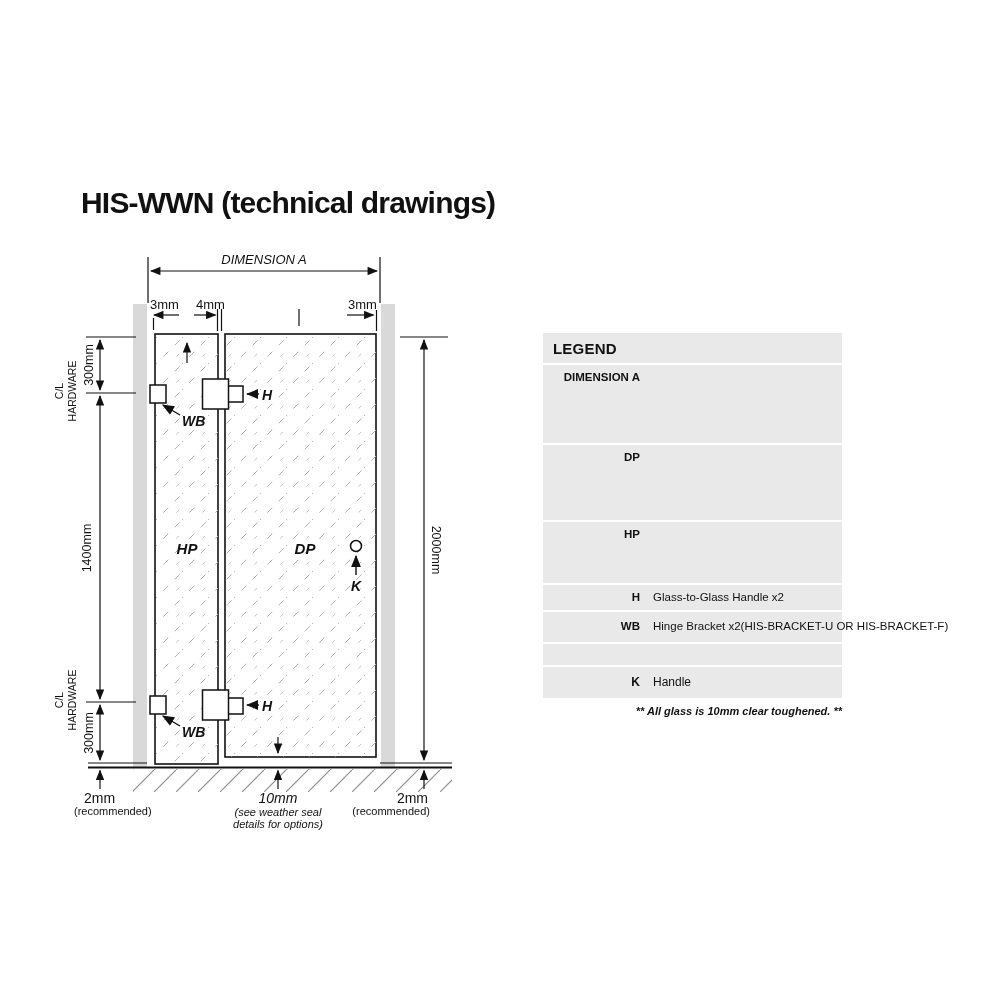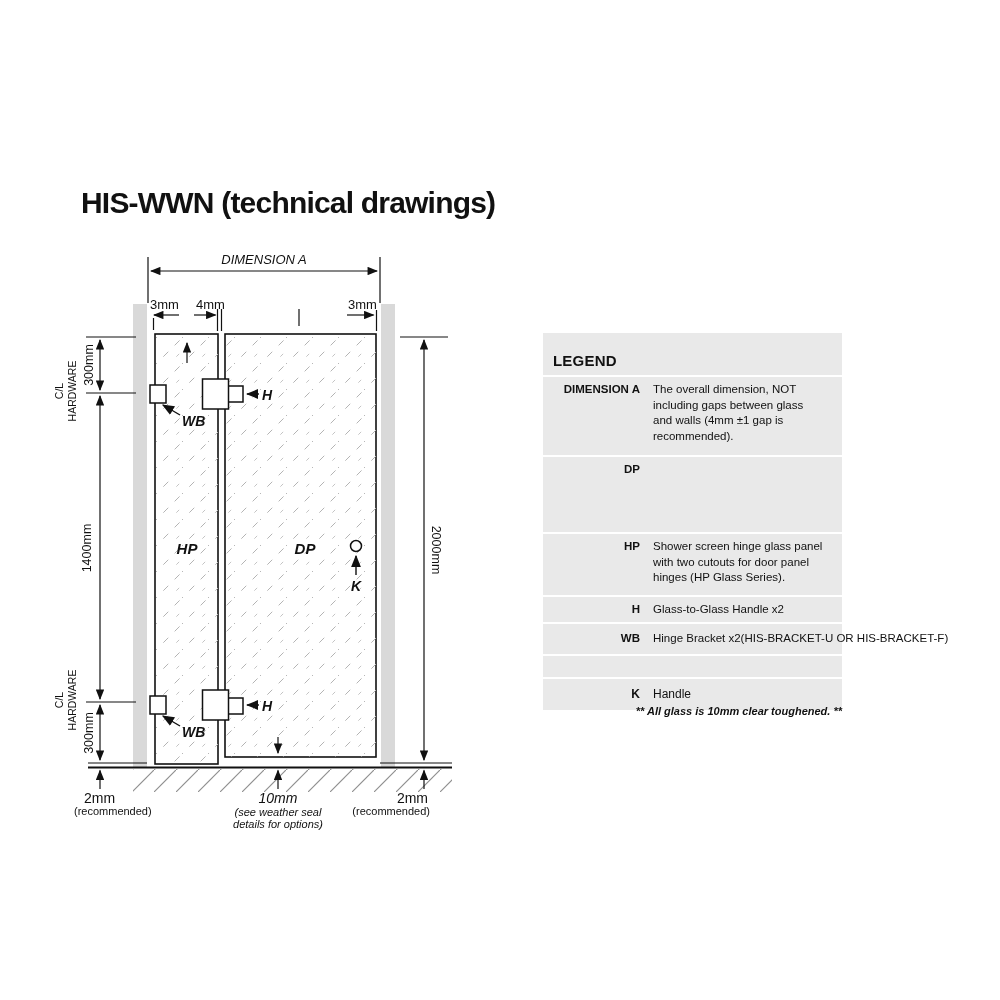--- a/index.html
+++ b/index.html
@@ -4,21 +4,21 @@
 <style>
   html,body{margin:0;padding:0;background:#fff;}
   #stage{position:relative;width:1000px;height:1000px;background:#ffffff;overflow:hidden;
          font-family:"Liberation Sans",sans-serif;color:#111;}
   #page-title{position:absolute;left:61px;top:186px;font-size:30px;font-weight:bold;
               letter-spacing:-0.8px;white-space:nowrap;margin-left:20px;}
   #drawing-svg{position:absolute;left:0;top:0;}
   
   #legend{position:absolute;left:543px;top:333px;width:299px;background:#e9e9e9;}
   .lg-header{height:30px;box-sizing:border-box;padding:7px 0 0 10px;
-             font-size:15px;font-weight:bold;letter-spacing:0.2px;margin-top:12px;}
+             font-size:15px;font-weight:bold;letter-spacing:0.2px;}
   .lg-row{display:flex;box-sizing:border-box;border-top:2px solid #ffffff;}
   .lg-key{width:97px;box-sizing:border-box;text-align:right;font-weight:bold;
           font-size:11.5px;line-height:15.5px;padding-top:5px;flex:none;}
   .lg-text{flex:none;box-sizing:border-box;padding-left:13px;padding-top:5px;
            font-size:11.5px;line-height:15.5px;white-space:pre;overflow:visible;}
   .h-dima{height:80px;} .h-dp{height:77px;} .h-hp{height:63px;} .h-h{height:27px;}
   .h-wb{height:32px;} .h-empty{height:23px;} .h-k{height:33px;}
   .h-wb .lg-key,.h-wb .lg-text{padding-top:7px;}
   .h-k .lg-key,.h-k .lg-text{padding-top:8px;font-size:12px;}
   #legend-footnote{position:absolute;left:543px;top:705px;width:299px;text-align:right;
@@ -162,33 +162,26 @@
     <line x1="356" y1="575" x2="356" y2="556" stroke="#111" stroke-width="1.4" marker-end="url(#arr)"></line>
     <text class="tag-sm" x="356" y="591" text-anchor="middle">K</text>
 
   </svg>
 
   <div id="legend">
     <div class="lg-header">LEGEND</div>
 
     <div class="lg-row h-dima">
       <div class="lg-key">DIMENSION A</div>
-      <div class="lg-text">The overall dimension, NOT
-including gaps between glass
-and walls (4mm ±1 gap is
-recommended).</div>
     </div>
     <div class="lg-row h-dp">
       <div class="lg-key">DP</div>
     </div>
     <div class="lg-row h-hp">
       <div class="lg-key">HP</div>
-      <div class="lg-text">Shower screen hinge glass panel
-with two cutouts for door panel
-hinges (HP Glass Series).</div>
     </div>
     <div class="lg-row h-h">
       <div class="lg-key">H</div>
       <div class="lg-text">Glass-to-Glass Handle x2</div>
     </div>
     <div class="lg-row h-wb">
       <div class="lg-key">WB</div>
       <div class="lg-text">Hinge Bracket x2(HIS-BRACKET-U OR HIS-BRACKET-F)</div>
     </div>
     <div class="lg-row h-empty">

